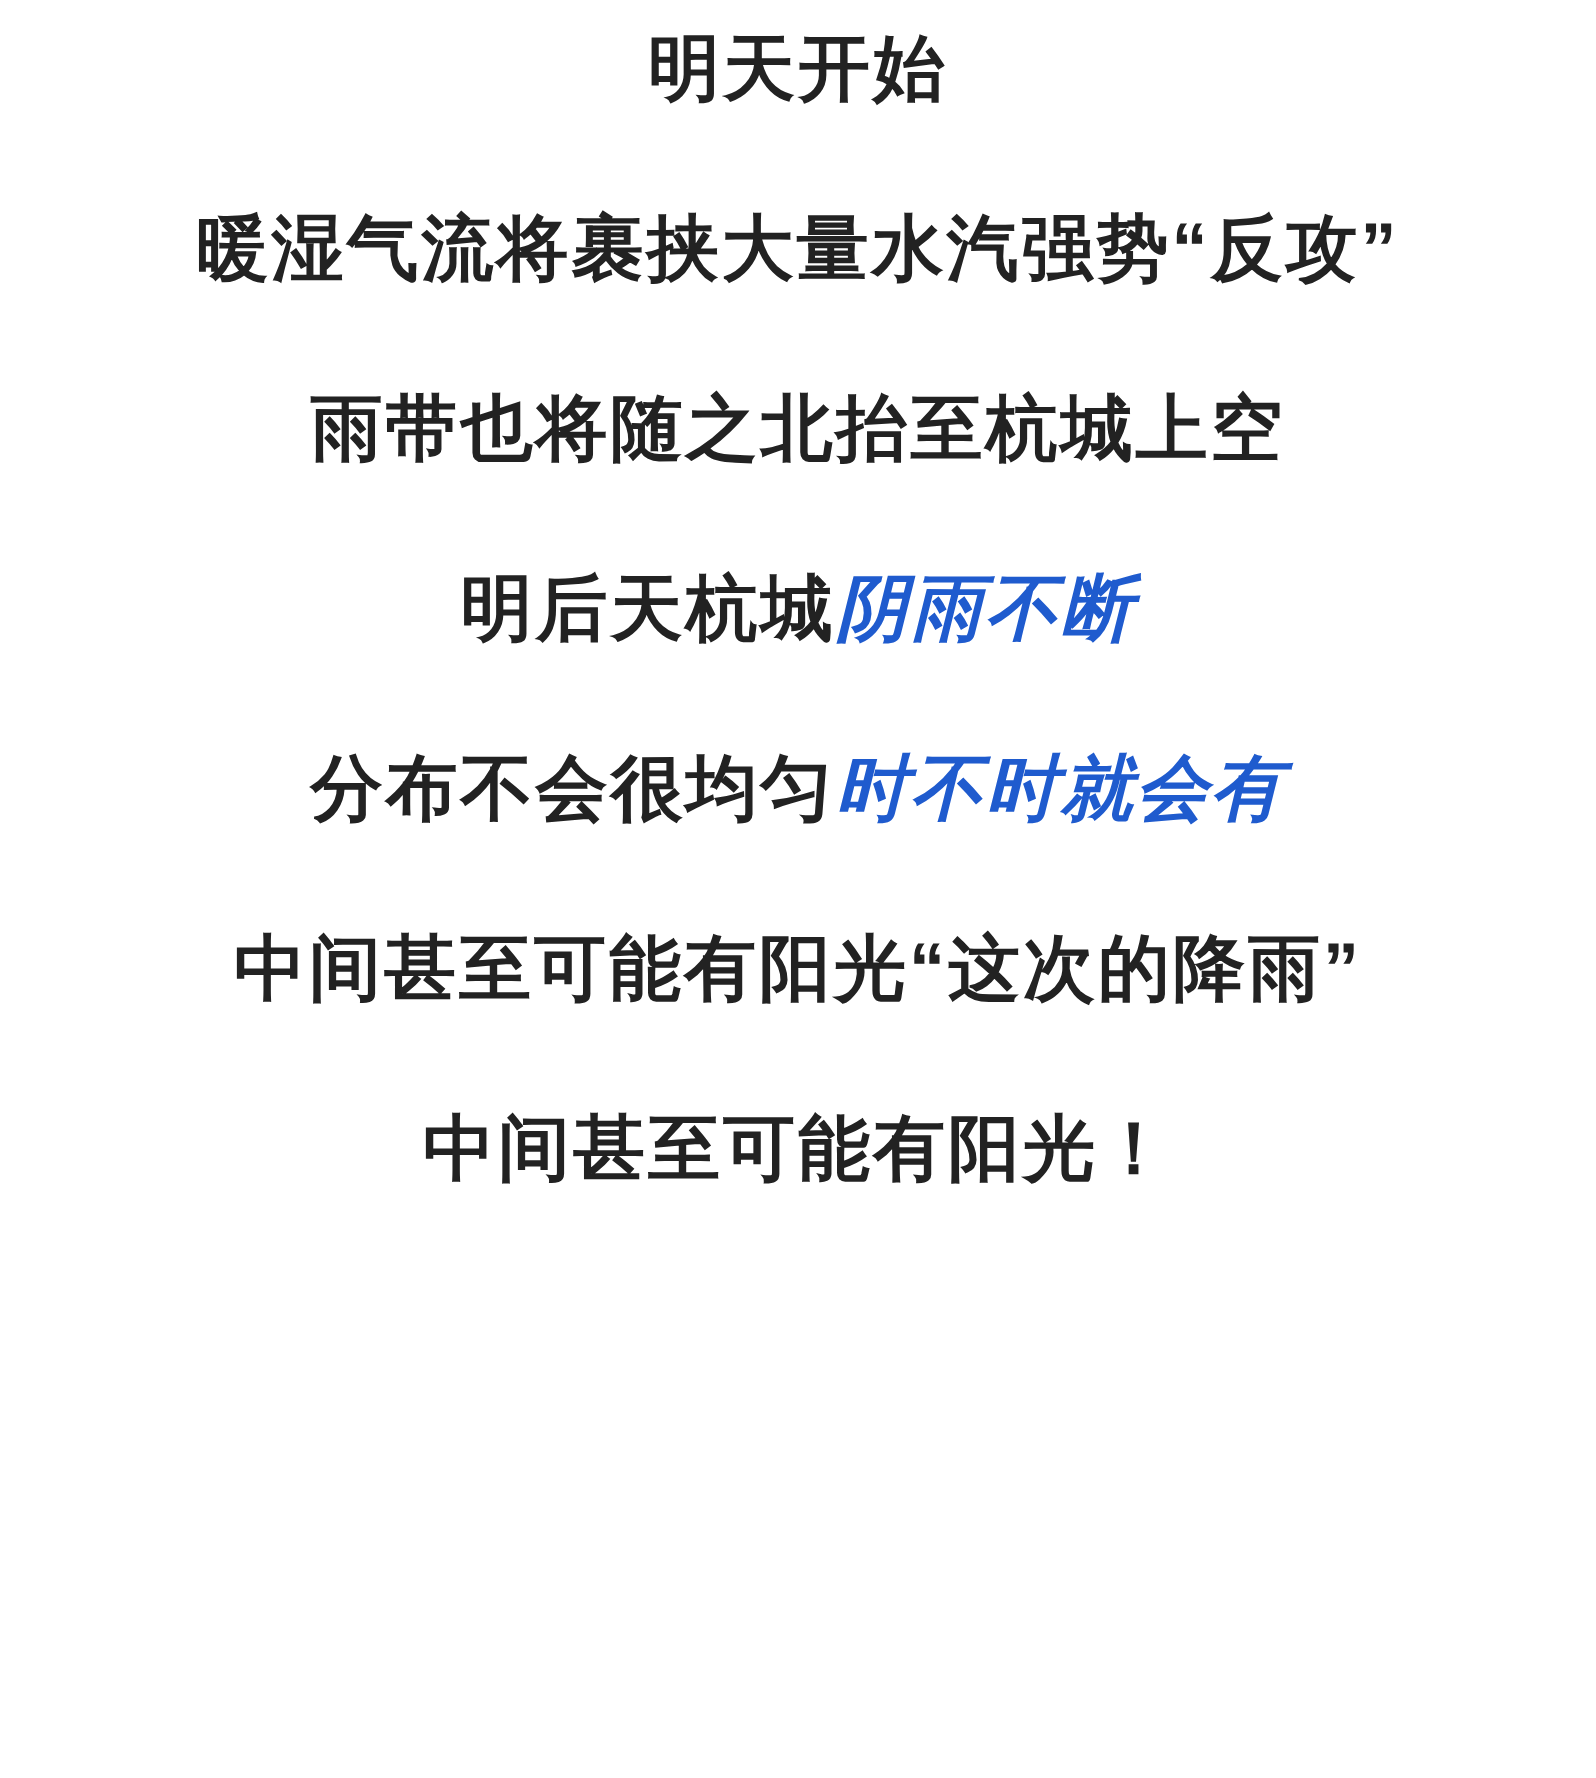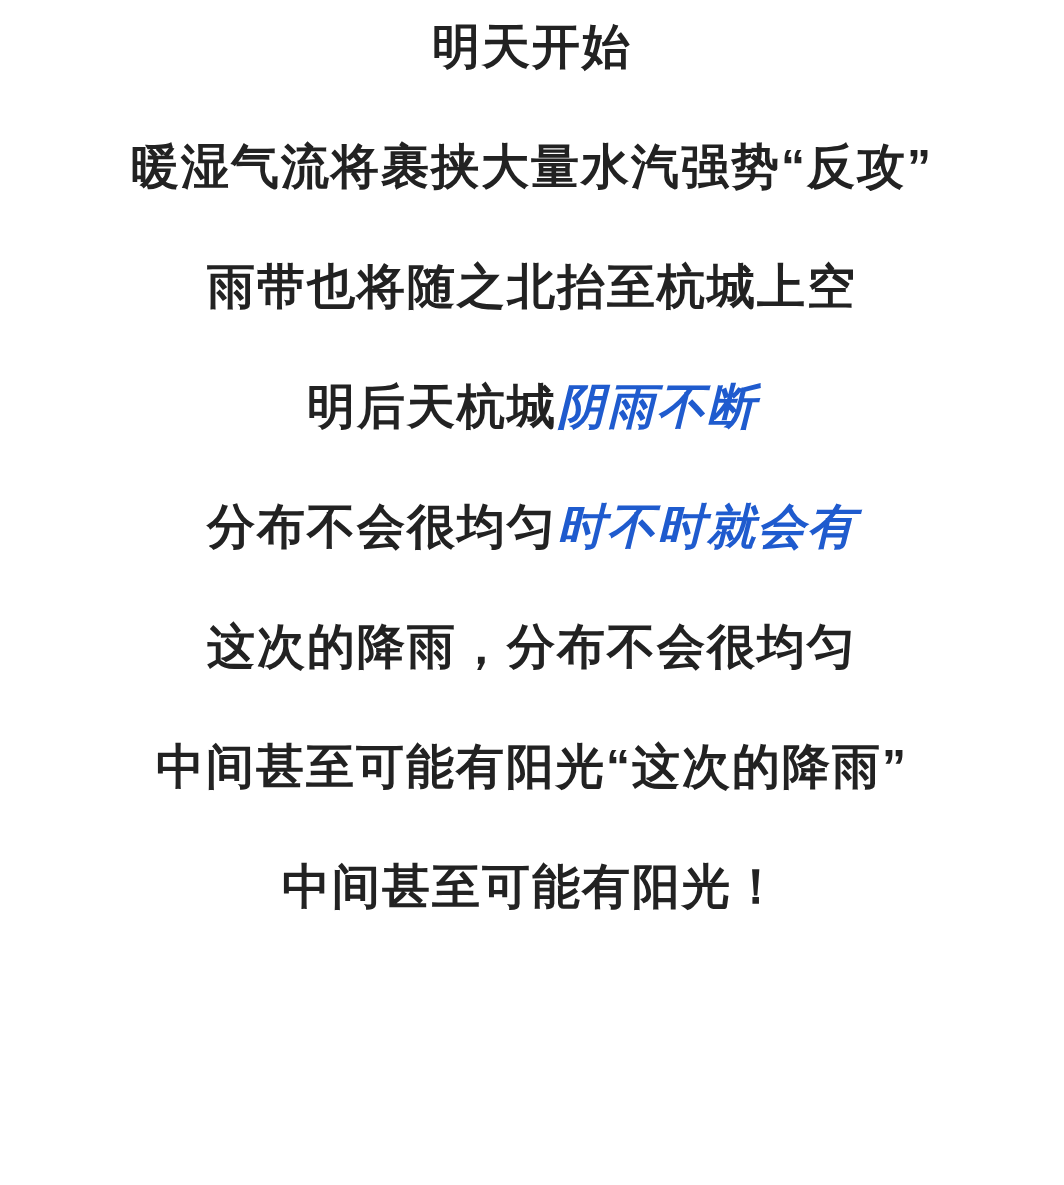--- a/index.html
+++ b/index.html
@@ -49,21 +49,18 @@
   <p>
     <span class="seg">雨带也将随之北抬至杭城上空</span>
   </p>
   <p>
     <span class="seg">明后天杭城</span><span class="seg hl">阴雨不断</span>
   </p>
   <p>
     <span class="seg">分布不会很均匀</span><span class="seg hl">时不时就会有</span>
   </p>
   <p>
-    <span class="seg">这次的降雨，分布不会很均匀</span>
-  </p>
-  <p>
     <span class="seg">中间甚至可能有阳光“这次的降雨”</span>
   </p>
   <p>
     <span class="seg">中间甚至可能有阳光！</span>
   </p>
 </div>
 
 </body></html>

